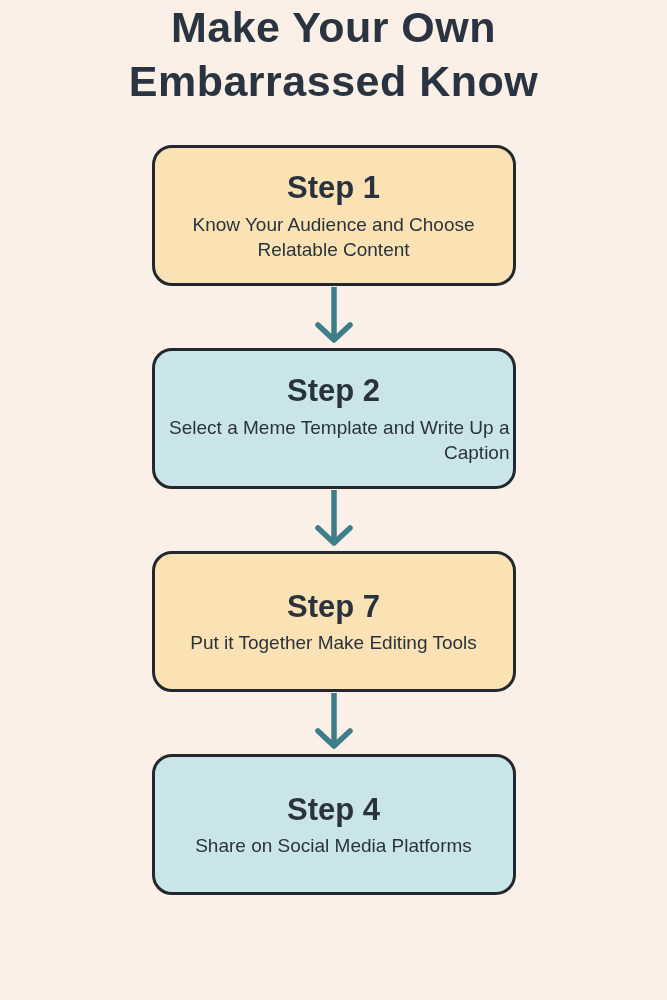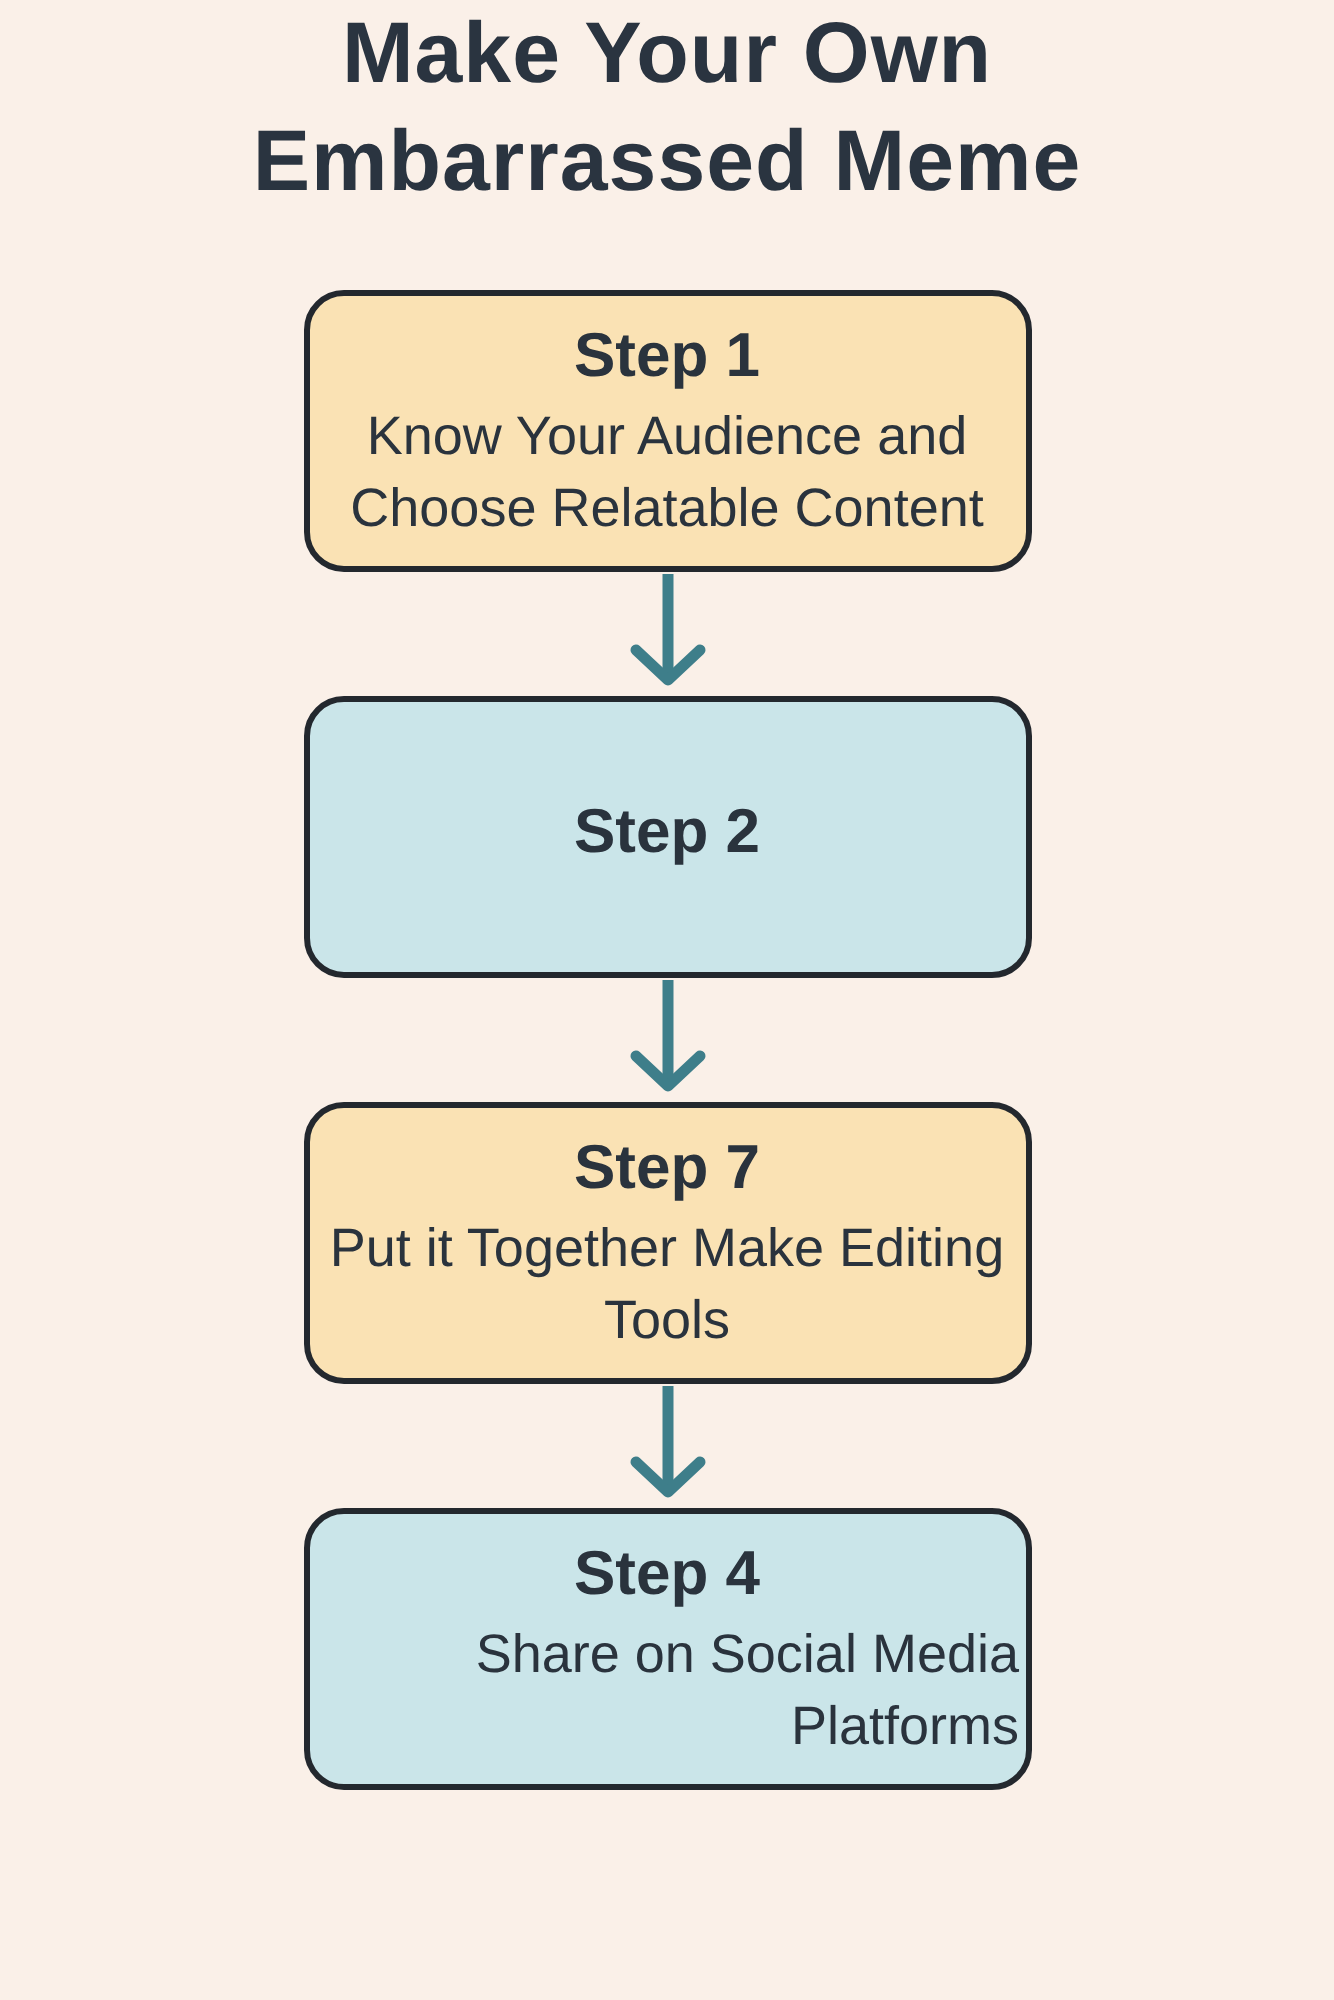--- a/index.html
+++ b/index.html
@@ -53,58 +53,59 @@
   .step-card.peach { background: var(--peach); }
   .step-card.blue  { background: var(--blue); text-align: right; }
   .step-label {
     font-weight: bold;
     font-size: 31px;
     line-height: 1.2;
     margin-bottom: 5px;
     color: var(--text);
   }
   .step-text {
-    font-size: 27px;
+    font-size: 19px;
     line-height: 1.32;
     max-width: 352px;
     color: var(--text);
   }
   .arrow-wrap {
     height: 62px;
     display: flex;
     align-items: center;
     justify-content: center;
     color: var(--arrow);
   }
   .arrow-wrap svg { display: block; margin-top: -2px; }
 </style>
 </head>
 <body>
 
 <h1 class="title">
   <div>Make Your Own</div>
-  <div>Embarrassed Meme</div>
+  <div>Embarrassed Know</div>
 </h1>
 
 <div class="flowchart">
 
   <div class="step-card peach">
     <div class="step-label">Step 1</div>
     <div class="step-text">Know Your Audience and Choose Relatable Content</div>
   </div>
 
   <div class="arrow-wrap">
     <svg width="42" height="58" viewBox="0 0 42 58" fill="none">
       <line x1="21" y1="0" x2="21" y2="51" stroke="currentColor" stroke-width="5.5"></line>
       <polyline points="5,38 21,53 37,38" stroke="currentColor" stroke-width="5.5" fill="none" stroke-linecap="round" stroke-linejoin="round"></polyline>
     </svg>
   </div>
 
   <div class="step-card blue">
     <div class="step-label">Step 2</div>
+    <div class="step-text">Select a Meme Template and Write Up a Caption</div>
   </div>
 
   <div class="arrow-wrap">
     <svg width="42" height="58" viewBox="0 0 42 58" fill="none">
       <line x1="21" y1="0" x2="21" y2="51" stroke="currentColor" stroke-width="5.5"></line>
       <polyline points="5,38 21,53 37,38" stroke="currentColor" stroke-width="5.5" fill="none" stroke-linecap="round" stroke-linejoin="round"></polyline>
     </svg>
   </div>
 
   <div class="step-card peach">

